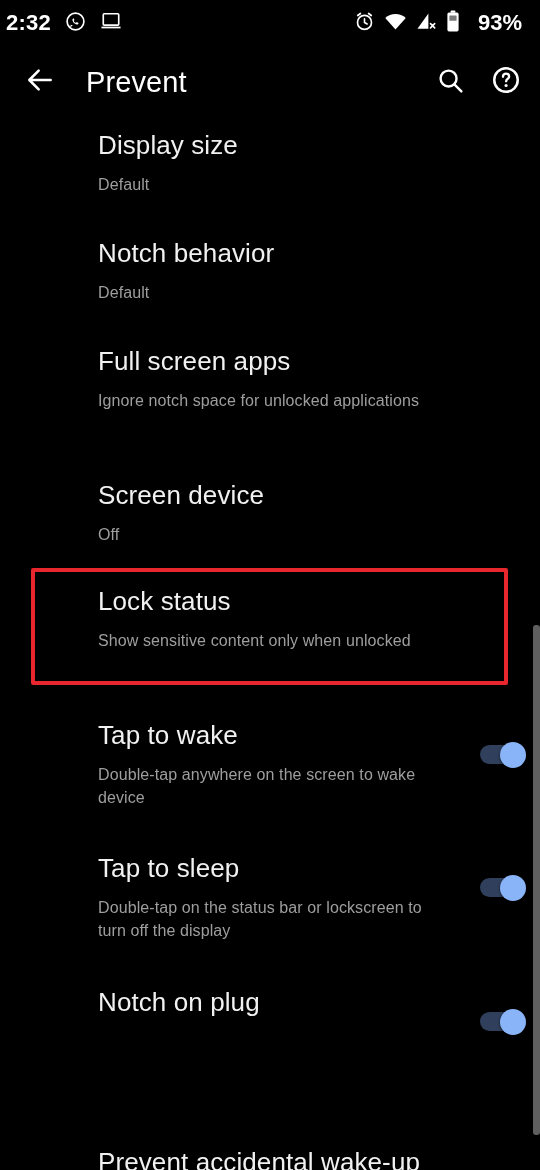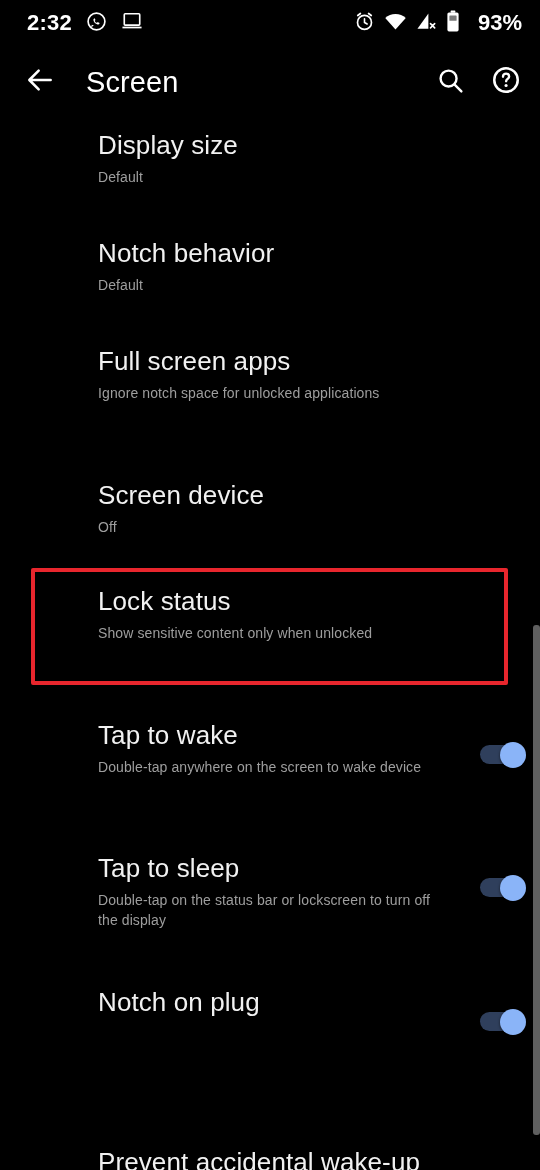--- a/index.html
+++ b/index.html
@@ -14,21 +14,21 @@
     width:540px; height:1170px;
     background:#000;
     color:#fff;
     overflow:hidden;
   }
 
   
   .status-bar {
     position:absolute; top:0; left:0; right:0; height:46px;
     display:flex; align-items:center;
-    padding:0 18px 0 27px;
+    padding:0 18px 0 6px;
   }
   .status-left { display:flex; align-items:center; gap:14px; }
   .status-right { display:flex; align-items:center; gap:9px; margin-left:auto; }
   .status-time {
     font-size:22px; font-weight:bold; letter-spacing:0.2px;
     color:#fff; line-height:1;
   }
   .sb-icon { display:block; }
   .battery-pct {
     font-size:22px; font-weight:bold; color:#fff; line-height:1;
@@ -69,23 +69,23 @@
     padding:0 12px 0 98px;
     min-height:0;
     cursor:pointer;
   }
   .row-text { flex:1 1 auto; min-width:0; padding-right:8px; }
   .row-title {
     font-size:26px; font-weight:400; color:#f1f1f1;
     line-height:1.22; letter-spacing:0.1px;
   }
   .row-sub {
-    font-size:14px; font-weight:400; color:#9e9e9e;
+    font-size:16px; font-weight:400; color:#9e9e9e;
     line-height:1.44; letter-spacing:0.1px;
-    margin-top:5px;
+    margin-top:11px;
     max-width:330px;
   }
   .row-sub.wide { max-width:345px; }
 
   
   .r-display-size  { position:absolute; top:12px;  left:0; right:0; }
   .r-notch         { position:absolute; top:120px; left:0; right:0; }
   .r-fullscreen    { position:absolute; top:228px; left:0; right:0; }
   .r-screensaver   { position:absolute; top:362px; left:0; right:0; }
   .r-lockscreen    { position:absolute; top:468px; left:0; right:0; }
@@ -188,21 +188,21 @@
   </div>
 
   <div class="app-bar">
     <div class="back-btn">
       <span>
         <svg width="32" height="32" viewBox="0 0 24 24">
           <path d="M20 12H4.5M11 5l-7 7 7 7" fill="none" stroke="#fff" stroke-width="1.9" stroke-linecap="round" stroke-linejoin="round"></path>
         </svg>
       </span>
     </div>
-    <div class="app-title">Screen</div>
+    <div class="app-title">Prevent</div>
     <div class="app-actions">
       <div class="action-btn">
         <span>
           <svg width="29" height="29" viewBox="0 0 24 24">
             <circle cx="10.4" cy="10.4" r="6.6" fill="none" stroke="#fff" stroke-width="2"></circle>
             <path d="M15.4 15.4 21 21" stroke="#fff" stroke-width="2" stroke-linecap="round"></path>
           </svg>
         </span>
       </div>
       <div class="action-btn">

